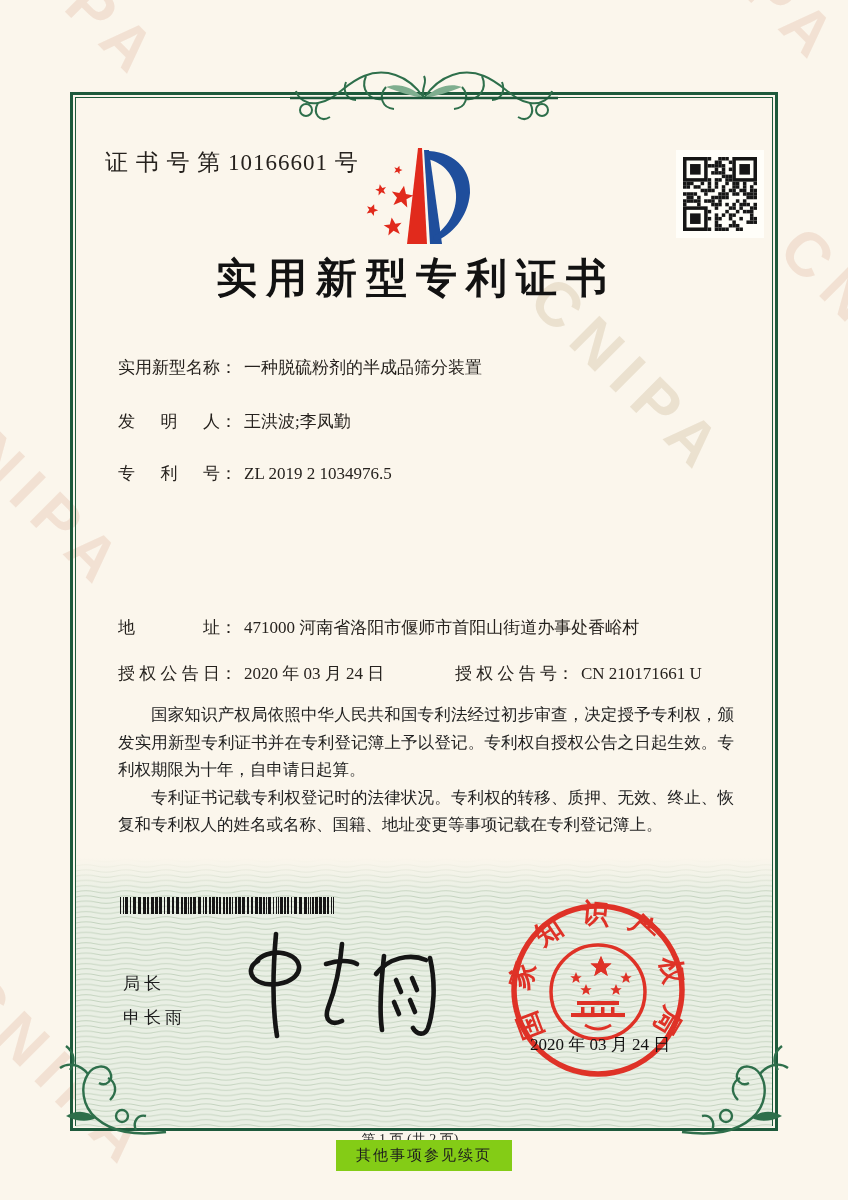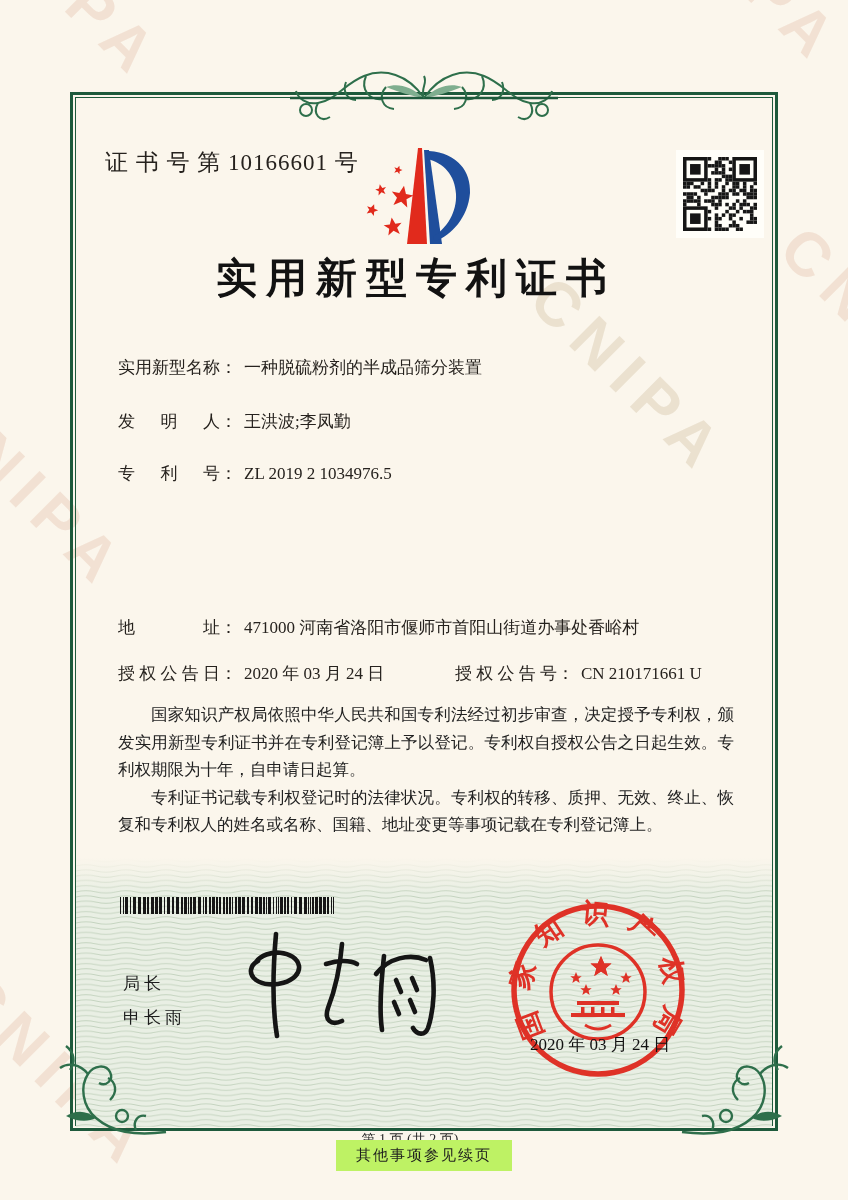--- a/index.html
+++ b/index.html
@@ -32,21 +32,21 @@
   .barcode{position:absolute;left:120px;top:897px;}
   .officer-title{position:absolute;left:123px;top:972px;font-size:17px;color:#1d1d1d;letter-spacing:4px;}
   .officer-name{position:absolute;left:123px;top:1006px;font-size:17px;color:#1d1d1d;letter-spacing:4px;}
   .autograph{position:absolute;left:238px;top:928px;}
   .seal{position:absolute;left:505px;top:897px;}
   .seal-date{position:absolute;left:500px;top:1033px;width:200px;text-align:center;
              font-size:17px;color:#111;}
   .page-num{position:absolute;left:70px;top:1095px;width:680px;text-align:center;
             font-size:14px;color:#2a2a2a;margin-top:36px;}
   .note-wrap{position:absolute;left:70px;top:1140px;width:708px;text-align:center;}
-  .note{display:inline-block;background:#bef264;padding:6px 20px;font-size:15px;color:#1d1d1d;letter-spacing:2px;}
+  .note{display:inline-block;background:#84cc16;padding:6px 20px;font-size:15px;color:#1d1d1d;letter-spacing:2px;}
   .ornament{position:absolute;}
 </style>
 </head>
 <body>
 
 <div class="page">
 
   <div class="wm" style="left:-60px;top:-55px;">CNIPA</div>
   <div class="wm" style="left:620px;top:-70px;">CNIPA</div>
   <div class="wm tan" style="left:505px;top:340px;">CNIPA</div>

